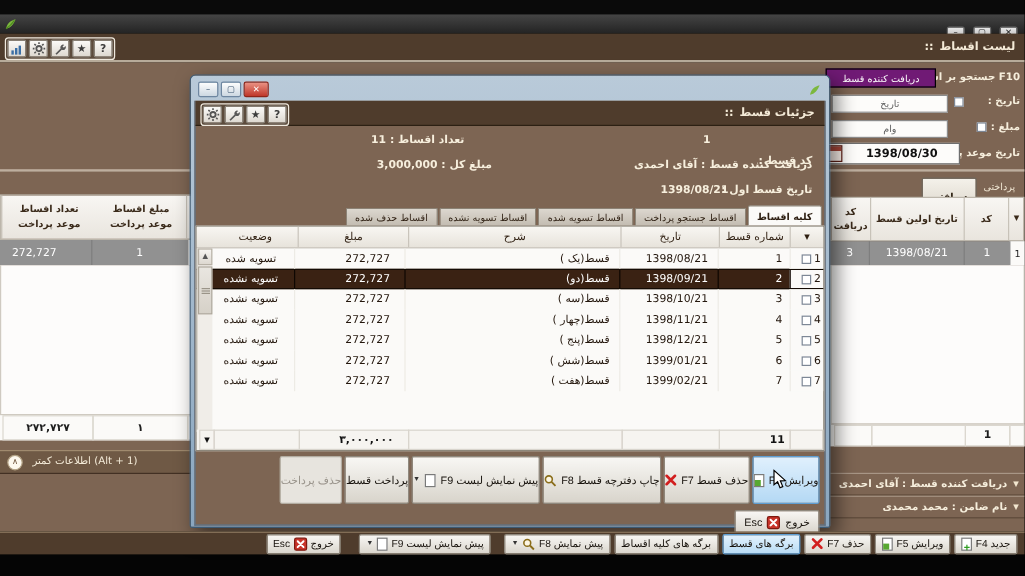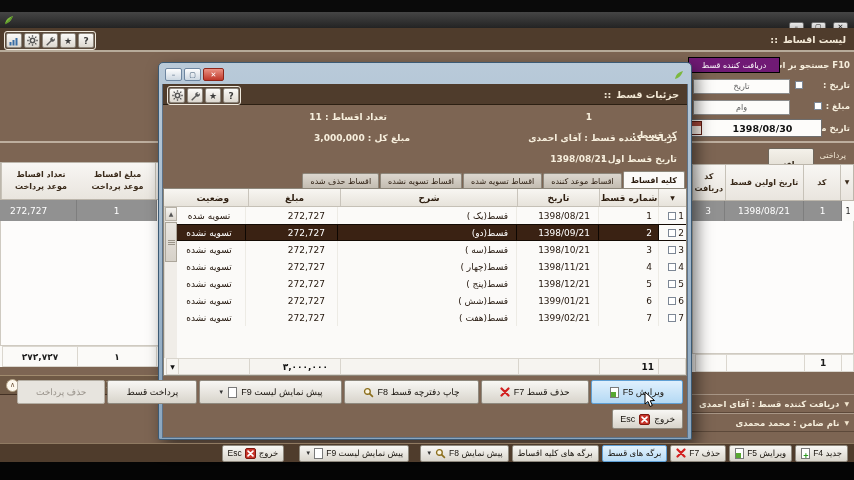--- a/index.html
+++ b/index.html
@@ -97,41 +97,41 @@
   #dlg-info{height:66px;position:relative}
   #dlg-info span{position:absolute;color:#f7efdd;font-size:9px;font-weight:bold;white-space:nowrap}
   #dlg-tabs{height:17px;display:flex;padding-right:2px;align-items:flex-end}
   .dtab{height:15px;display:flex;align-items:center;justify-content:center;font-size:8px;padding:0 7px;
         background:linear-gradient(#dcd7cf,#c3bcb1);border:1px solid #8d877b;border-bottom:none;
         border-radius:2px 2px 0 0;color:#2c1d10;margin-left:1px}
   .dtab.active{background:#fbfaf8;height:17px;font-weight:bold}
   #dlg-table{height:188px;background:#fbfaf8;position:relative;border:1px solid #8d877b}
   .t-hdr{display:flex;height:18px;padding-left:13px;background:linear-gradient(#f8f6f2,#e7e3db);
          border-bottom:1px solid #c5c0b6}
-  .t-hdr .cell{display:flex;align-items:center;justify-content:center;font-size:9px;font-weight:bold;
+  .t-hdr .cell{display:flex;align-items:center;justify-content:center;font-size:9px;font-weight:normal;
                color:#2e1e10;border-left:1px solid #c9c4bb}
   .t-row{display:flex;height:17px;font-size:9px;color:#23160c}
   .t-row .cell{display:flex;align-items:center;border-left:1px solid #edebe5}
   .t-row.sel{background:#3a2213;color:#fff;border-top:1px solid #140b04;border-bottom:1px solid #140b04}
   .t-row.sel .cell{border-left:1px solid #0e0702}
   .t-row .ind{background:#fbfaf8;color:#23160c;justify-content:flex-start;gap:2px;padding-right:2px}
   .c-ind{width:28px}.c-num{width:60px}.c-date{width:82px}.c-desc{width:179px}.c-amt{width:92px}.c-st{width:72px}
   .al-r{justify-content:flex-start}  
   .t-ftr{position:absolute;bottom:0;left:0;right:0;height:17px;display:flex;background:#f6f4f0}
   .t-ftr .cell{border:1px solid #d9d5cd;margin-left:-1px;display:flex;align-items:center;font-size:9px;color:#111}
   #scrollbar{position:absolute;left:0;top:18px;width:13px;height:153px;background:#f0ede8;border-left:1px solid #d8d4cc}
   #sb-up{height:14px;background:linear-gradient(#f6f4f0,#ddd8d0);border:1px solid #b7b1a6;
          font-size:6px;color:#555;text-align:center;line-height:12px}
   #sb-thumb{margin-top:1px;height:40px;background:linear-gradient(#e9e6e0,#d6d1c8);border:1px solid #aca69a;
             display:flex;flex-direction:column;justify-content:center;align-items:center;gap:1px}
   #sb-thumb i{display:block;width:7px;height:1px;background:#9a released4}
   #sb-thumb i{background:#9a9488}
   #dlg-buttons{display:flex;gap:2px;padding:4px 4px 0 0}
-  .dbtn{height:24px;background:linear-gradient(#f8f7f4,#d8d4cb);border:1px solid #8f897e;border-radius:2px;
-        color:#17120c;font-size:9px;display:flex;align-items:center;gap:4px;padding:0 18px;white-space:nowrap}
+  .dbtn{height:40px;background:linear-gradient(#f8f7f4,#d8d4cb);border:1px solid #8f897e;border-radius:2px;
+        color:#17120c;font-size:9px;display:flex;align-items:center;gap:4px;padding:0 0;white-space:nowrap}
   .dbtn.hl{background:linear-gradient(#e0f0fd,#b4d9f4);border-color:#5f9fd4}
   .dbtn.disabled{color:#98928a;background:#e7e4de;border-color:#b3ada2}
   #dlg-exit-row{display:flex;padding:5px 4px 0 0}
   .exit-btn{height:20px;background:linear-gradient(#f8f7f4,#d8d4cb);border:1px solid #8f897e;border-radius:2px;
             color:#17120c;font-size:9px;display:flex;align-items:center;gap:4px;padding:0 7px}
 
   #cursor{position:absolute;left:644px;top:391px;z-index:50}
 </style>
 </head>
 <body>
@@ -201,21 +201,21 @@
   </div>
   <div class="field abs" style="left:693px;top:79px;width:97px;height:15px;z-index:2">تاريخ</div>
 
   <div class="abs" style="right:4px;top:101px;display:flex;align-items:center;gap:4px;z-index:2">
     <span class="panel-label">مبلغ :</span>
     <span class="cb"></span>
   </div>
   <div class="field abs" style="left:693px;top:100px;width:97px;height:15px;z-index:2">وام</div>
 
   <span class="panel-label abs" style="right:4px;top:123px;z-index:2">تاريخ موعد پرداخت :</span>
-  <div class="abs" style="left:688px;top:119px;width:134px;height:18px;background:#fdfcfa;border:1px solid #6e6e6e;
+  <div class="abs" style="left:688px;top:119px;width:112px;height:18px;background:#fdfcfa;border:1px solid #6e6e6e;
        display:flex;direction:ltr;align-items:center;gap:3px;padding:0 1px;z-index:2">
     <span class="ic-cal"></span>
     <span style="flex:1;text-align:center;font-size:9.5px;font-weight:bold;color:#111;direction:ltr">1398/08/30</span>
   </div>
 
   <div class="abs" style="right:2px;top:148px;display:flex;z-index:2">
     <div class="tab">پرداختی</div>
     <div class="tab active">دریافتی</div>
   </div>
 
@@ -319,21 +319,21 @@
         <span style="right:95px;top:7px">1</span>
         <span style="right:300px;top:7px">تعداد اقساط : 11</span>
         <span style="right:10px;top:28px">دريافت كننده قسط : آقای احمدی</span>
         <span style="right:277px;top:28px">مبلغ كل : 3,000,000</span>
         <span style="right:10px;top:49px">تاريخ قسط اول :</span>
         <span style="right:80px;top:49px">1398/08/21</span>
       </div>
 
       <div id="dlg-tabs">
         <div class="dtab active">كليه اقساط</div>
-        <div class="dtab">اقساط موعد كننده</div>
+        <div class="dtab">اقساط جستجو پرداخت</div>
         <div class="dtab">اقساط تسويه شده</div>
         <div class="dtab">اقساط تسويه نشده</div>
         <div class="dtab">اقساط حذف شده</div>
       </div>
 
       <div id="dlg-table">
         <div class="t-hdr">
           <div class="cell c-ind" style="font-size:6px">▼</div>
           <div class="cell c-num">شماره قسط</div>
           <div class="cell c-date">تاريخ</div>

